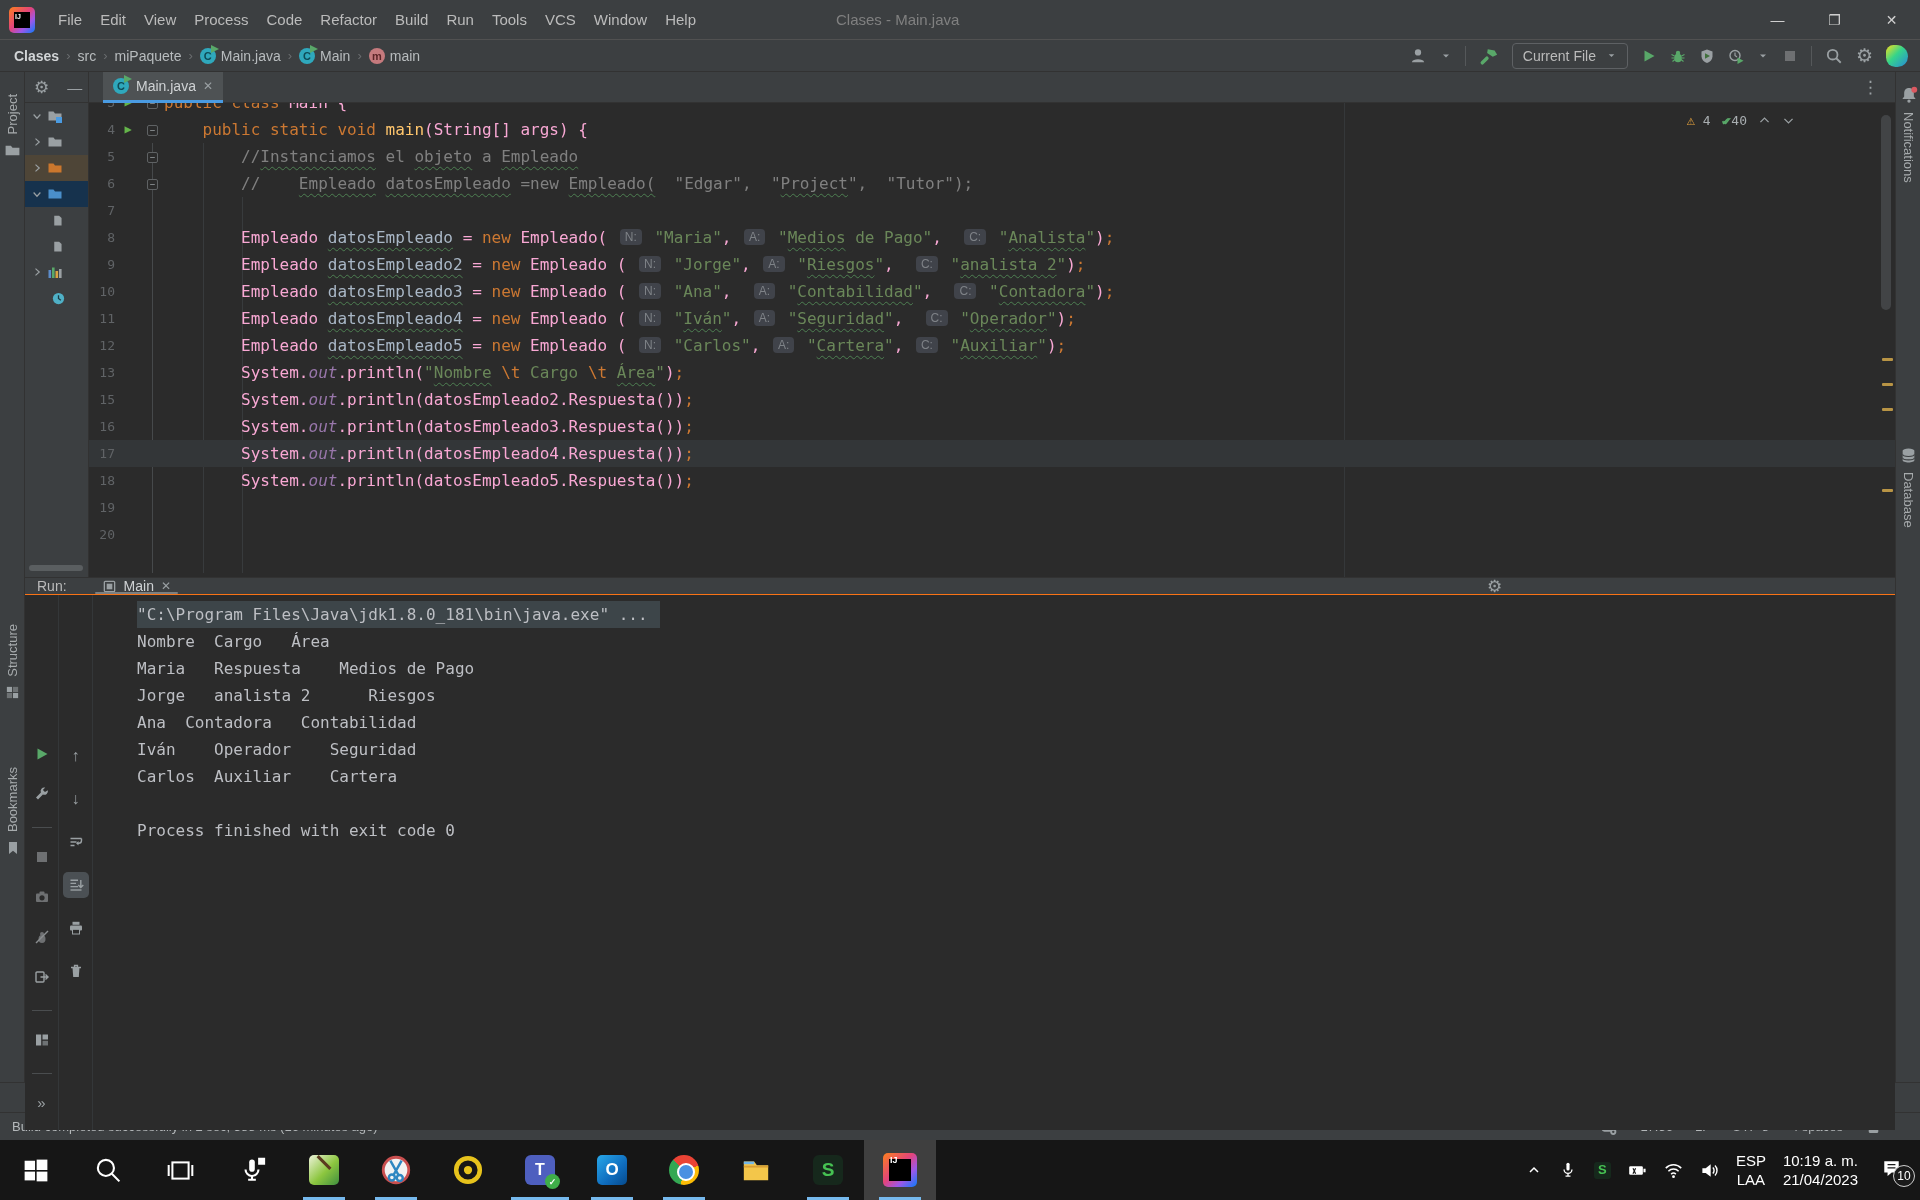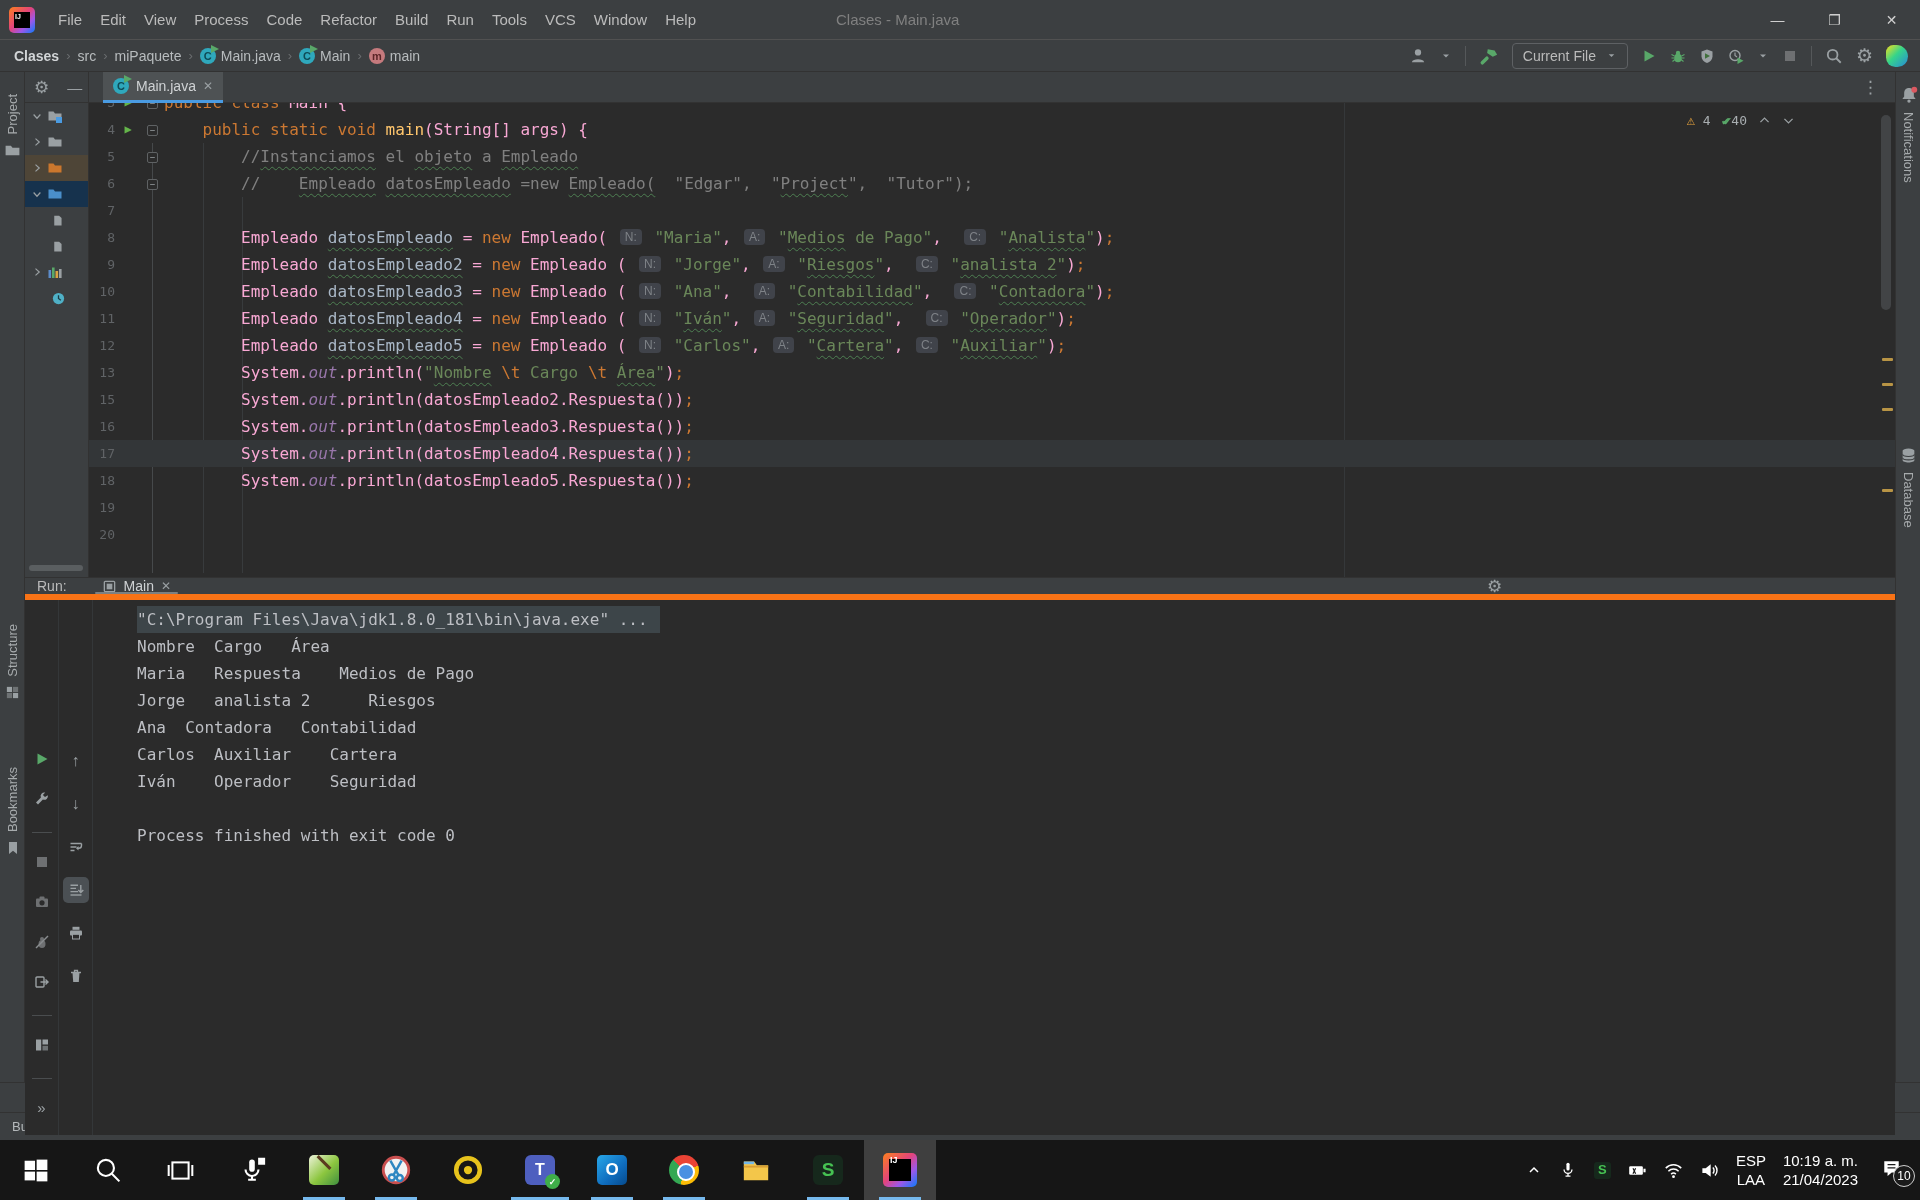--- a/index.html
+++ b/index.html
@@ -85,21 +85,21 @@
   .marginline{position:absolute;left:1255px;top:0;bottom:0;width:1px;background:#35383a}
   .foldline{position:absolute;left:63px;top:40px;height:430px;width:1px;background:#46494b}
   .vscroll{position:absolute;right:4px;top:12px;width:10px;height:195px;background:rgba(85,90,93,.55);border-radius:5px}
   .smark{position:absolute;right:2px;width:11px;height:3px;background:#b89445;border-radius:1px}
   .inspections{position:absolute;top:9px;right:100px;display:flex;gap:11px;align-items:center;font-size:13px;color:#a8adb0}
   .warn{color:#E8A33D;font-size:14px}
   .dbl{color:#59A869;font-size:13px;letter-spacing:-6px;margin-right:6px}
 
   
   .run-panel{height:504px;background:#2b2b2b;display:flex;flex-direction:column}
-  .run-header{height:34px;background:#3c3f41;border-bottom:6px solid #f97316;display:flex;align-items:center;font-size:14px;position:relative}
+  .run-header{height:34px;background:#3c3f41;border-bottom:1px solid #f97316;display:flex;align-items:center;font-size:14px;position:relative}
   .run-label{margin-left:12px;color:#bbbbbb}
   .rtab{position:relative;display:flex;gap:7px;align-items:center;height:100%;padding:0 9px;margin-left:26px;color:#cfd2d4}
   .rtab::after{content:"";position:absolute;left:2px;right:2px;bottom:0;height:2px;background:#7c8082;border-radius:2px}
   .run-actions{position:absolute;left:1462px;display:flex;gap:20px;align-items:center}
   .run-body{flex:1;display:flex;position:relative;background:#2b2b2b}
   .rcol{width:34px;flex:none;display:flex;flex-direction:column;align-items:center;border-right:1px solid #343739}
   .rcol1{padding-top:146px}
   .rcol2{padding-top:148px}
   .rcol .it{height:26px;margin-bottom:14px;display:flex;align-items:center;justify-content:center}
   .rcol2 .it{margin-bottom:17px}
@@ -699,22 +699,22 @@
                   </svg>
                 </span>
               </div>
             </div>
           <div class="console">
               <div class="cline sel">"C:\Program Files\Java\jdk1.8.0_181\bin\java.exe" ...</div>
               <div class="cline ">Nombre  Cargo   Área</div>
               <div class="cline ">Maria   Respuesta    Medios de Pago</div>
               <div class="cline ">Jorge   analista 2      Riesgos</div>
               <div class="cline ">Ana  Contadora   Contabilidad</div>
+              <div class="cline ">Iván    Operador    Seguridad</div>
               <div class="cline ">Carlos  Auxiliar    Cartera</div>
-              <div class="cline ">Iván    Operador    Seguridad</div>
               <div class="cline "></div>
               <div class="cline ">Process finished with exit code 0</div>
             </div>
         </div>
       </div>
     </div>
 
     <div class="strip right">
         <div class="blk" style="top:14px">
     <span class="ic ">

